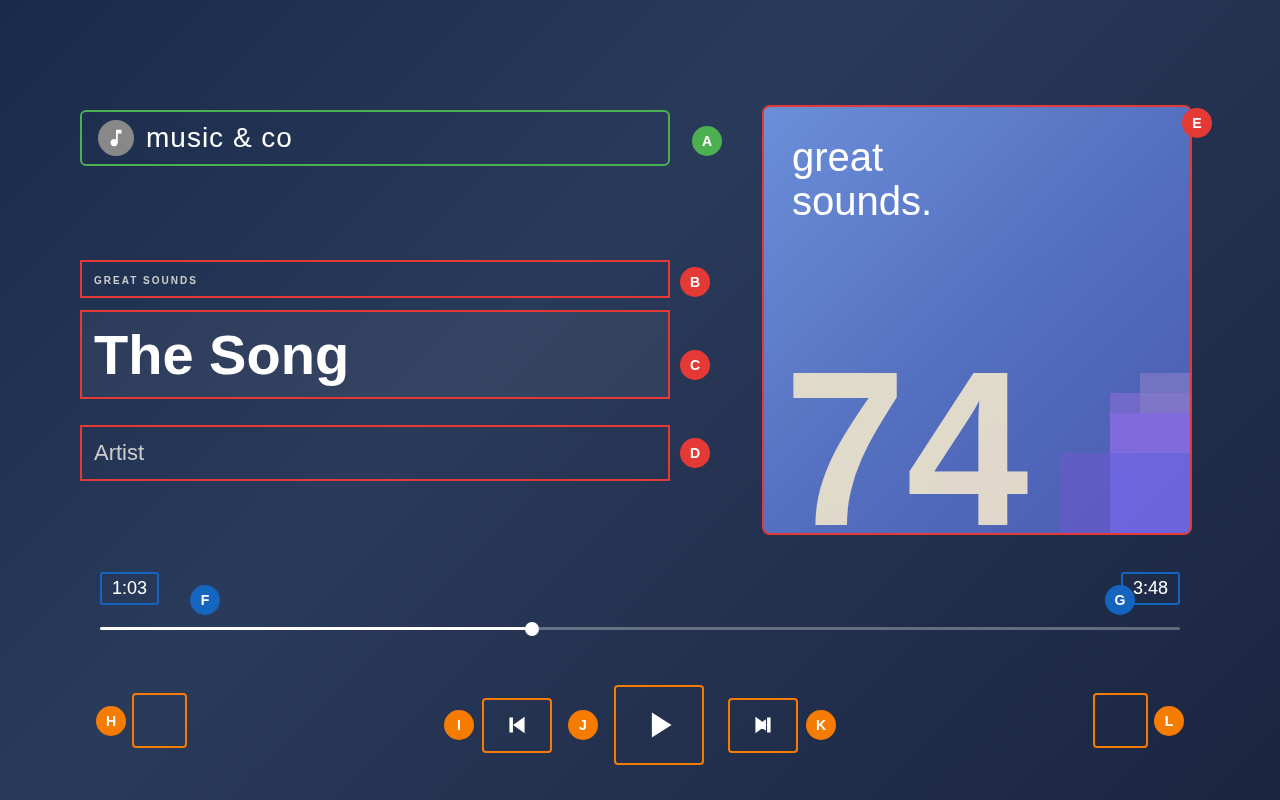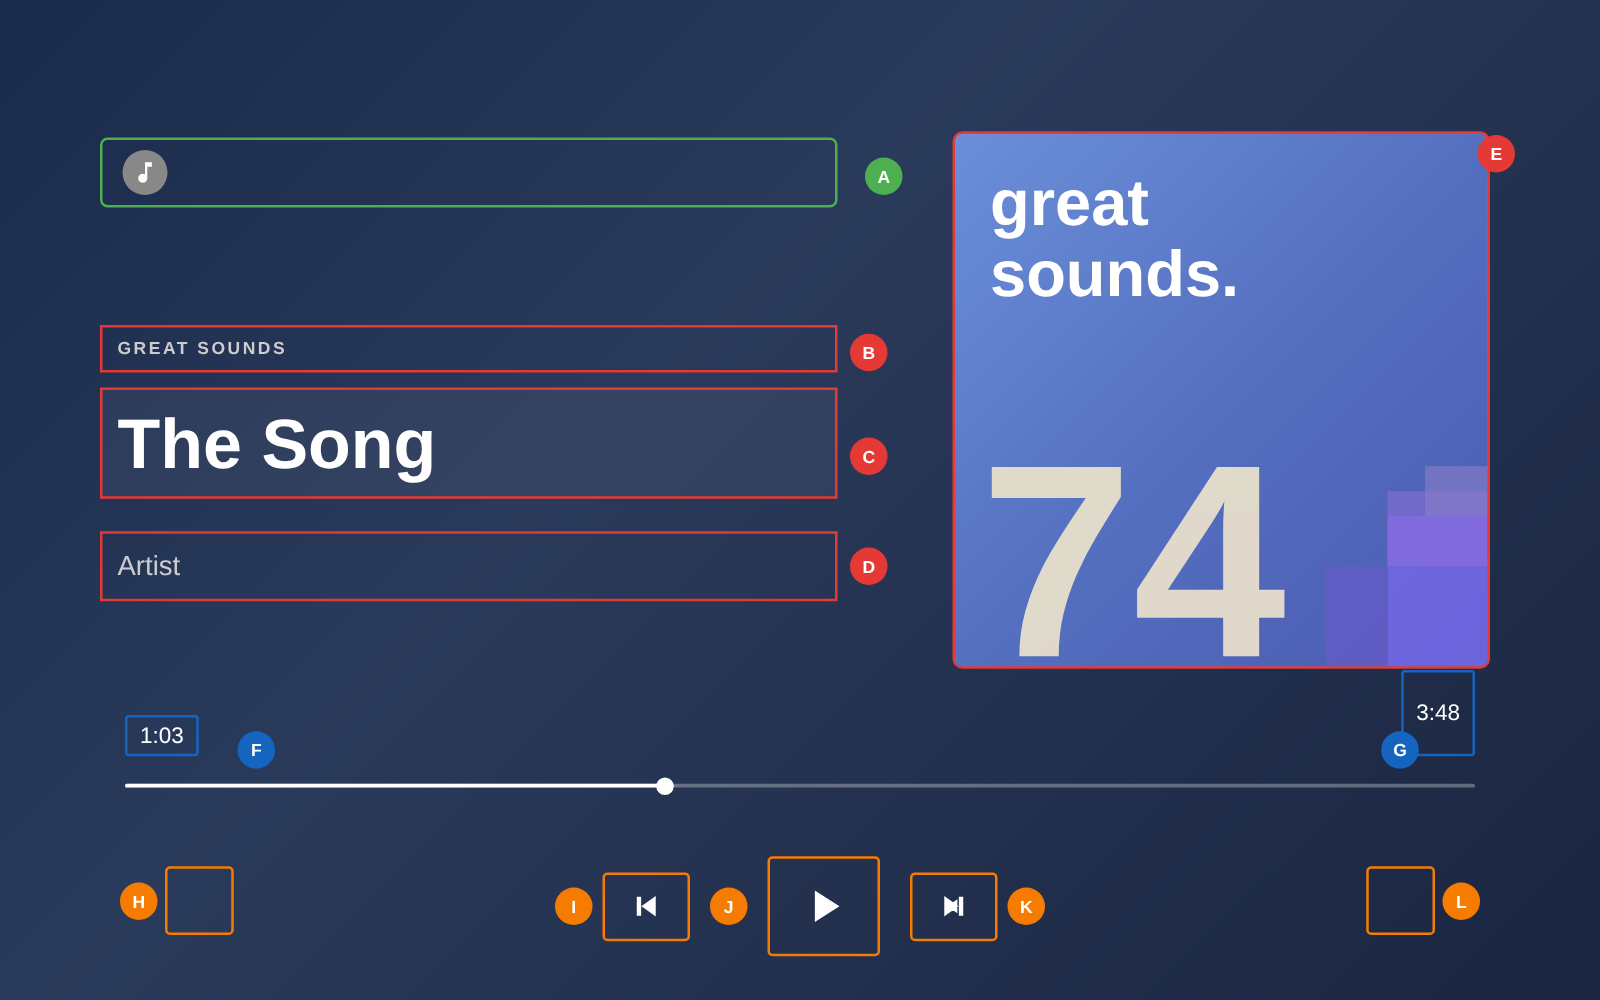--- a/index.html
+++ b/index.html
@@ -94,22 +94,22 @@
       width: 100%;
       height: 100%;
       position: relative;
       background: linear-gradient(135deg, #6b8fd9 0%, #5570c0 50%, #4a5ab0 100%);
       display: flex;
       flex-direction: column;
     }
 
     .album-title-text {
       color: white;
-      font-size: 52px;
-      font-weight: 700;
+      font-size: 40px;
+      font-weight: 400;
       padding: 28px 28px 0 28px;
       line-height: 1.1;
     }
 
     .album-number {
       position: absolute;
       bottom: -10px;
       left: 0;
       right: 4px;
       display: flex;
@@ -135,21 +135,21 @@
 
     .genre-box {
       border: 2px solid #e53935;
       padding: 8px 12px;
       margin-bottom: 6px;
       width: 590px;
     }
 
     .genre-text {
       color: #cccccc;
-      font-size: 14px;
+      font-size: 10px;
       font-weight: 600;
       letter-spacing: 2px;
       text-transform: uppercase;
     }
 
     .song-title-box {
       border: 2px solid #e53935;
       padding: 10px 12px;
       margin-bottom: 20px;
       width: 590px;
@@ -215,21 +215,21 @@
       border: 2px solid #1565c0;
       padding: 4px 10px;
       border-radius: 3px;
     }
 
     .time-right {
       position: absolute;
       bottom: 195px;
       right: 100px;
       border: 2px solid #1565c0;
-      padding: 22px 10px;
+      padding: 4px 10px;
       border-radius: 3px;
     }
 
     .time-text {
       color: white;
       font-size: 18px;
       font-weight: 500;
     }
 
     .control-btn {
@@ -289,20 +289,21 @@
 </head>
 <body>
 
 <div class="top-area">
   <div class="search-box">
     <div class="music-icon-circle">
       <svg viewBox="0 0 24 24">
         <path d="M12 3v10.55A4 4 0 1 0 14 17V7h4V3h-6z"></path>
       </svg>
     </div>
+    <span class="search-text">music &amp; co</span>
   </div>
 </div>
 
 <div class="badge badge-green badge-a">A</div>
 
 <div class="album-art">
   <div class="album-art-inner">
     <div class="album-title-text">great<br>sounds.</div>
 
     <div style="position:absolute;bottom:0;right:0;width:170px;height:220px;">

